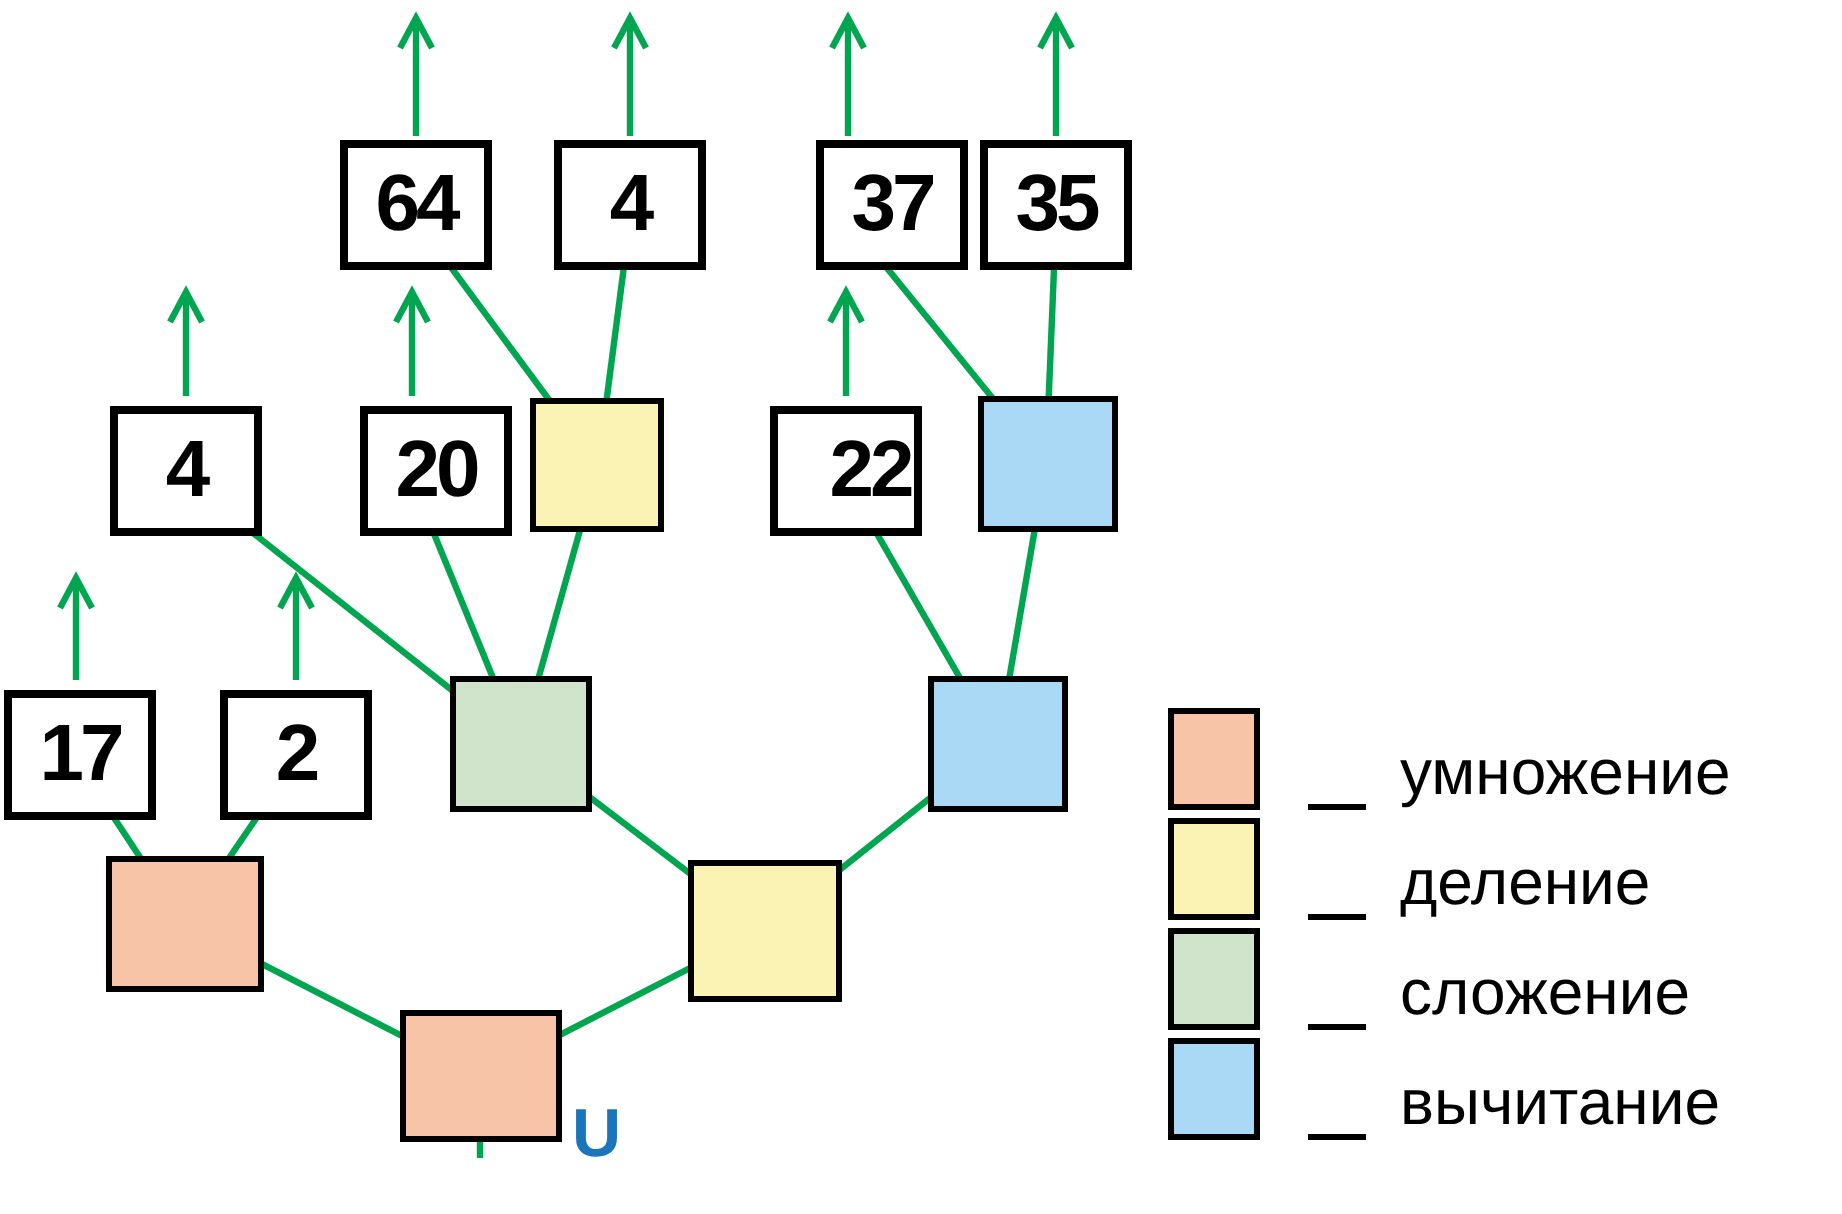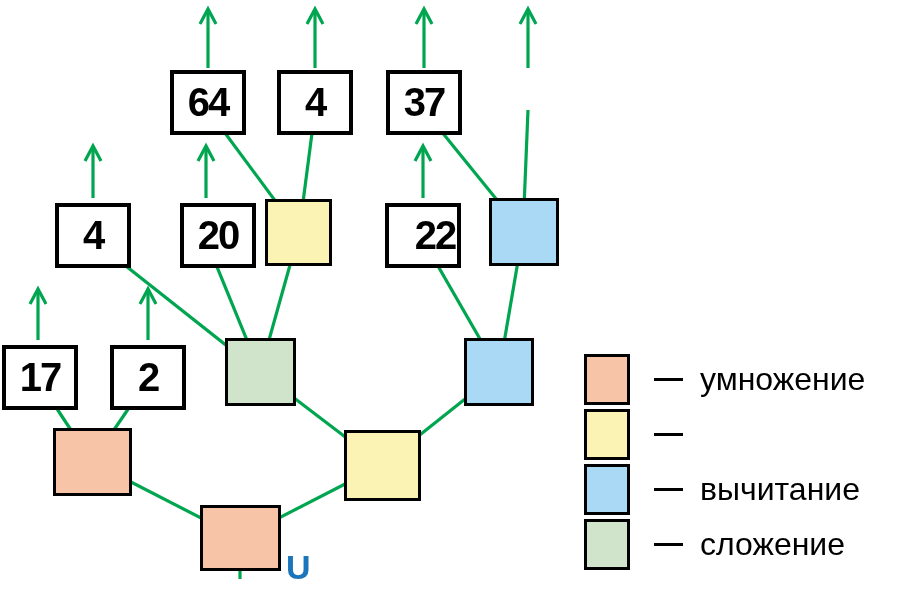--- a/index.html
+++ b/index.html
@@ -45,21 +45,21 @@
   .legend {
     position: absolute;
     left: 584px;
     top: 354px;
     display: flex;
     flex-direction: column;
     gap: 4px;
   }
   .legend-row {
     display: flex;
-    align-items: center;
+    align-items: flex-end;
     height: 51px;
   }
   .legend-swatch {
     width: 46px;
     height: 51px;
     border: 3px solid #000000;
     flex: 0 0 auto;
   }
   .legend-dash {
     width: 29px;
@@ -124,21 +124,22 @@
     </g>
 
     <g stroke="#00A550" fill="none">
       <line x1="240" y1="560" x2="240" y2="588" stroke-width="3.2"></line>
       <line x1="198" y1="589" x2="283" y2="589" stroke-width="5.5"></line>
     </g>
   </svg>
 
   <div class="value-box" style="left:170px; top:70px;">64</div>
   <div class="value-box" style="left:277px; top:70px;">4</div>
-  <div class="value-box" style="left:386px; top:70px;text-align:right;">37</div>
+  <div class="value-box" style="left:408px; top:70px;text-align:right;">37</div>
+  <div class="value-box" style="left:490px; top:70px;">35</div>
 
   <div class="value-box" style="left:55px; top:203px;">4</div>
   <div class="value-box" style="left:168px; top:203px;margin-left:12px;">20</div>
   <div class="value-box" style="left:385px; top:203px;padding-left:24px;">22</div>
 
   <div class="value-box" style="left:2px; top:345px;text-align:center;">17</div>
   <div class="value-box" style="left:110px; top:345px;">2</div>
 
   <div class="op-box op-div" style="left:265px; top:199px; width:67px; height:67px;"></div>
   <div class="op-box op-sub" style="left:489px; top:198px; width:70px; height:68px;"></div>
@@ -152,26 +153,27 @@
 
   <div class="legend">
     <div class="legend-row">
       <div class="legend-swatch op-mul"></div>
       <div class="legend-dash"></div>
       <div class="legend-label">умножение</div>
     </div>
     <div class="legend-row">
       <div class="legend-swatch op-div"></div>
       <div class="legend-dash"></div>
+      <div class="legend-label">деление</div>
+    </div>
+    <div class="legend-row">
+      <div class="legend-swatch op-add"></div>
+      <div class="legend-dash"></div>
+      <div class="legend-label">сложение</div>
     </div>
     <div class="legend-row">
       <div class="legend-swatch op-sub"></div>
       <div class="legend-dash"></div>
       <div class="legend-label">вычитание</div>
     </div>
-    <div class="legend-row">
-      <div class="legend-swatch op-add"></div>
-      <div class="legend-dash"></div>
-      <div class="legend-label">сложение</div>
-    </div>
   </div>
 
 </div>
 
 </body></html>

